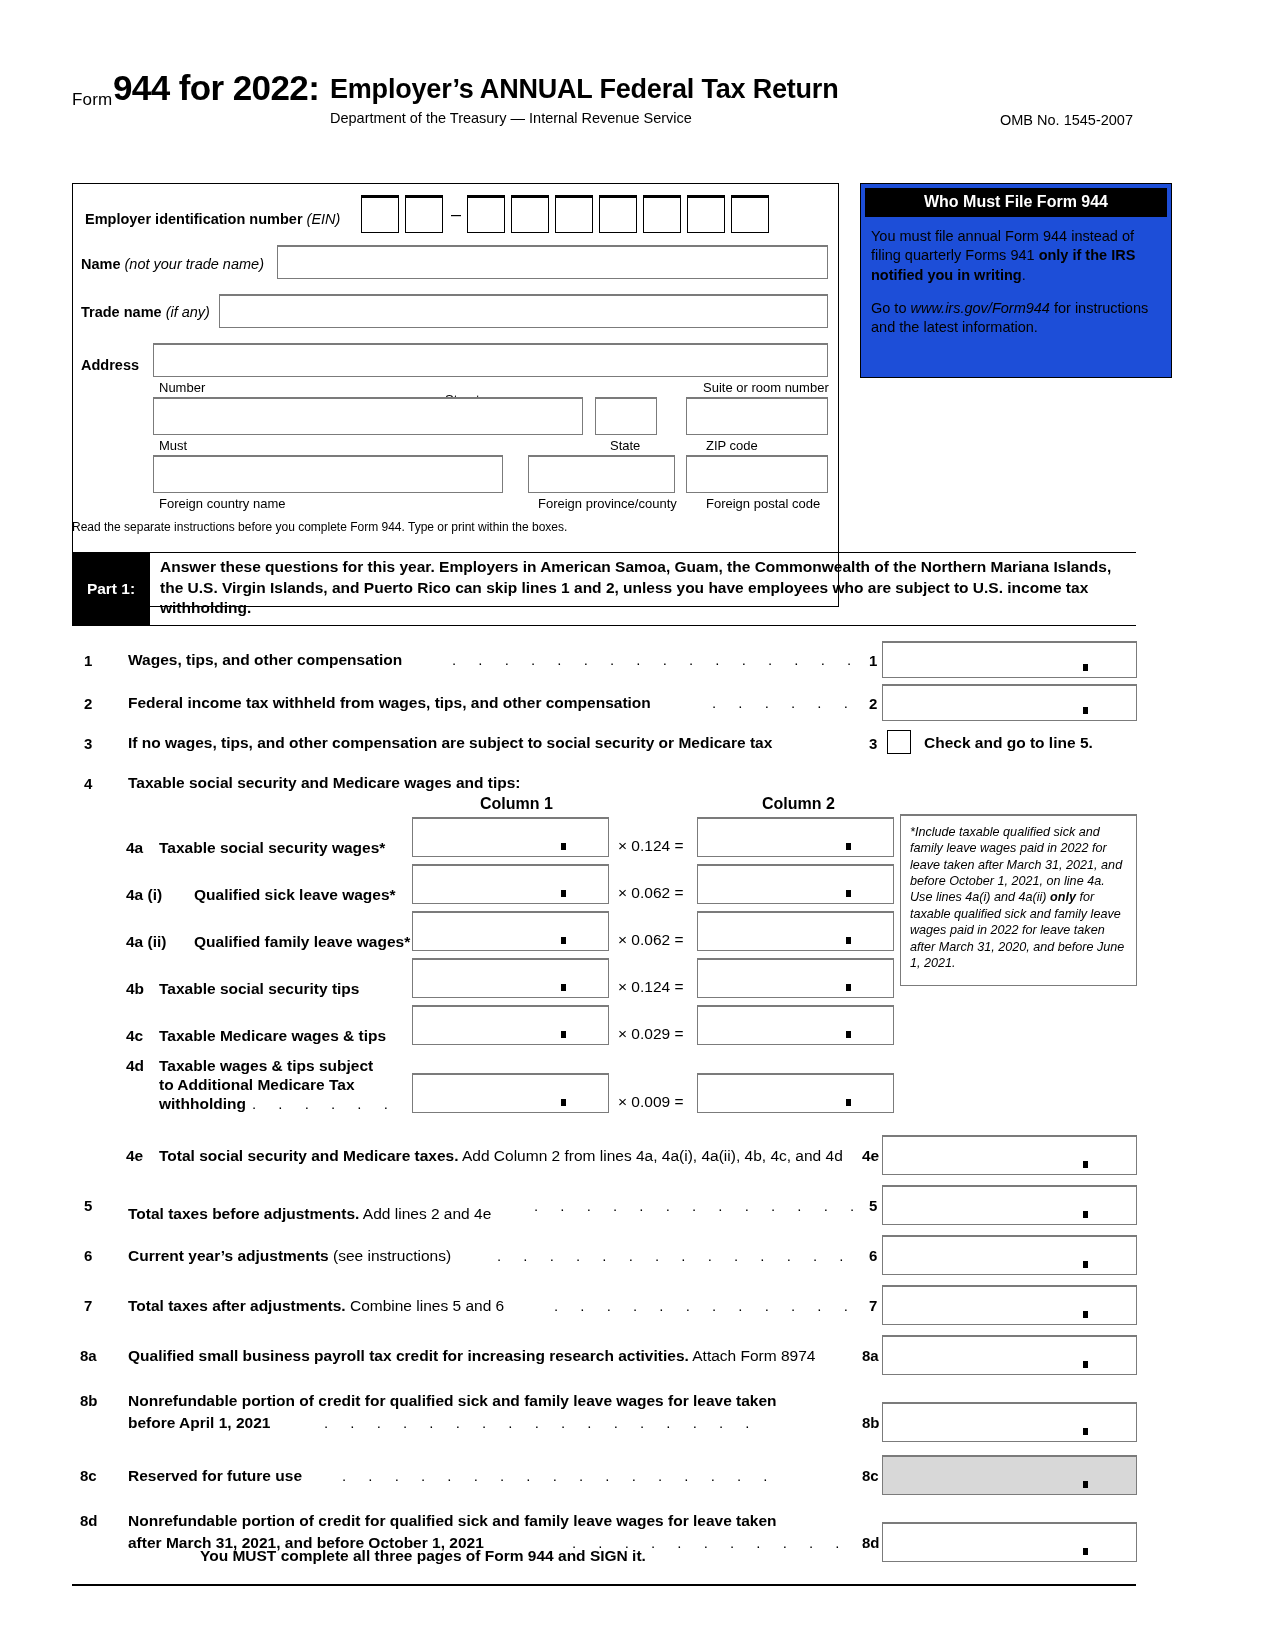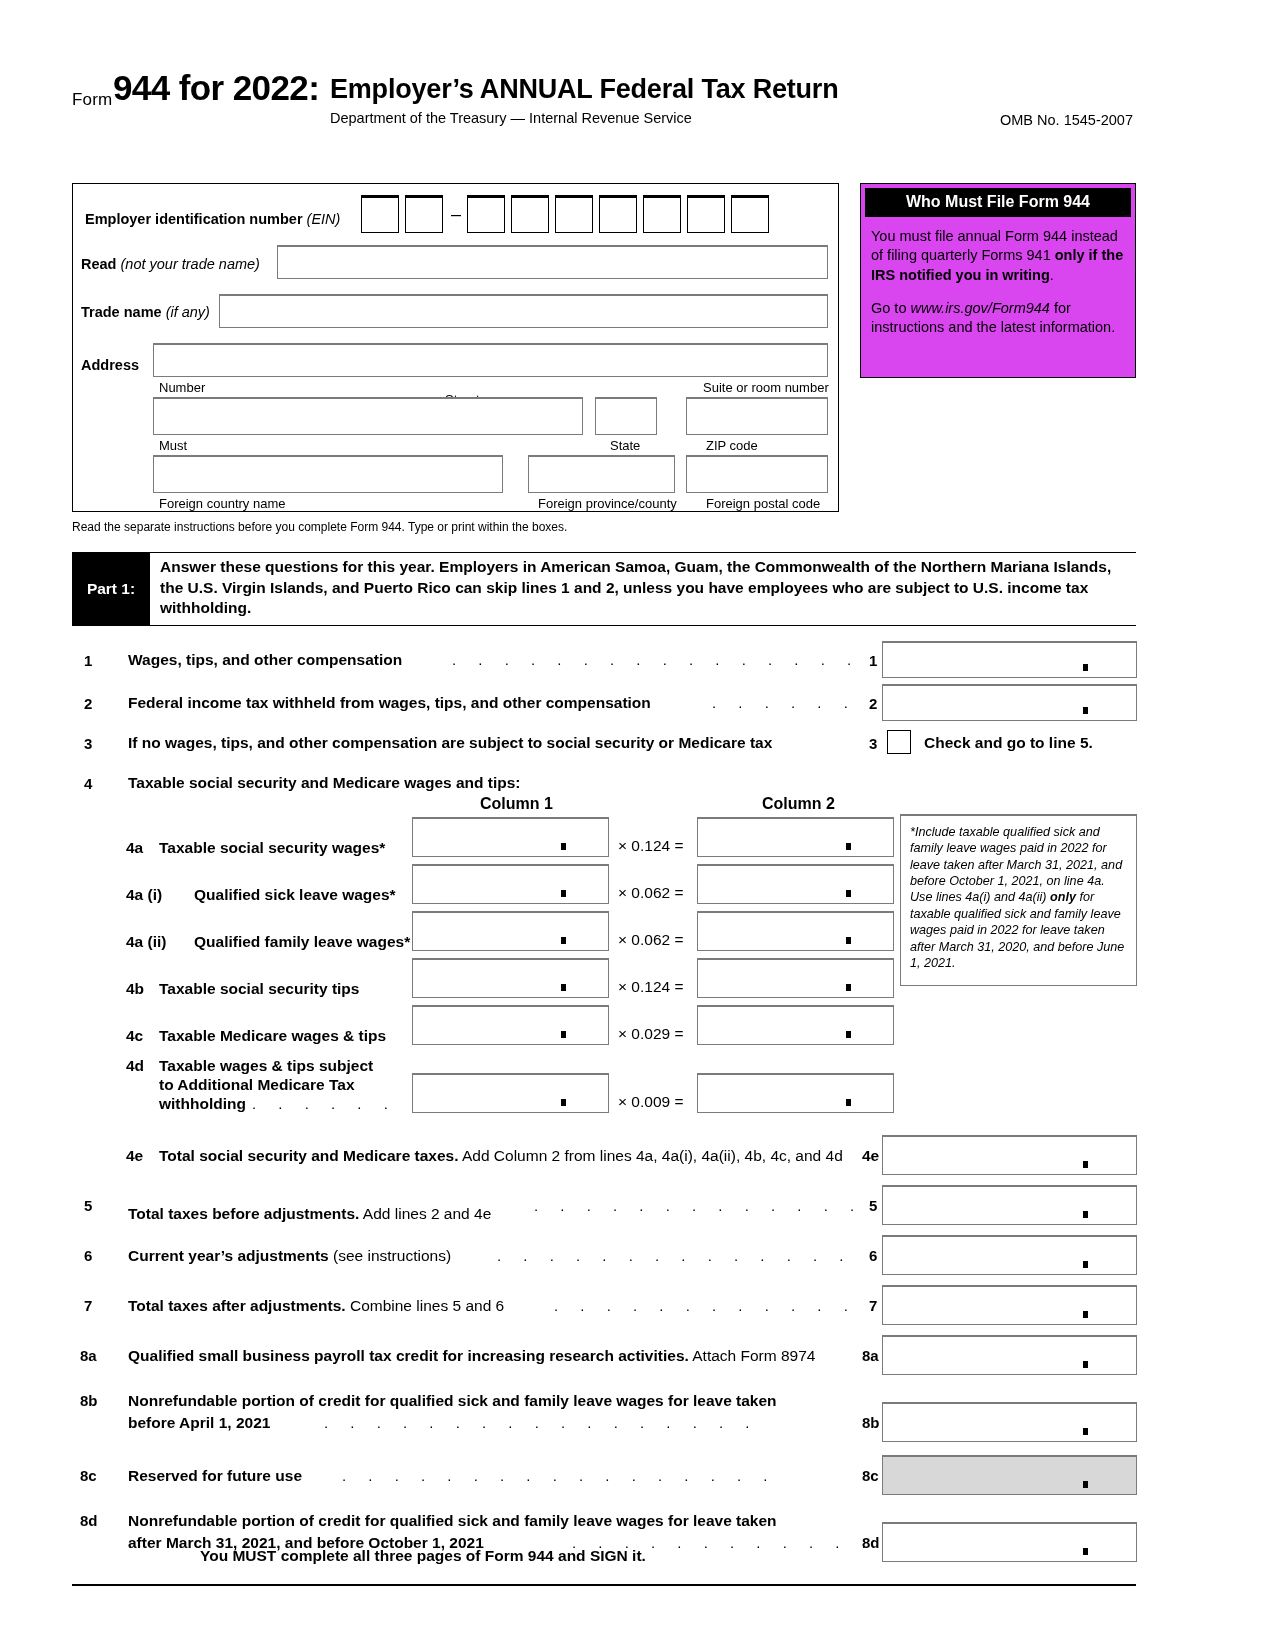--- a/index.html
+++ b/index.html
@@ -33,21 +33,21 @@
     font-size: 14.5px;
   }
   .omb {
     position: absolute; left: 1000px; top: 60px;
     font-size: 14.5px;
   }
 
   
   .entity-box {
     position: absolute; left: 72px; top: 131px;
-    width: 767px; height: 329px;
+    width: 767px; height: 424px;
     border: 1.5px solid #000;
   }
   .lbl { font-size: 14.5px; font-weight: bold; }
   .lbl i { font-weight: normal; font-style: italic; }
 
   .ein-label { position: absolute; left: 12px; top: 27px; }
   .ein-boxes { position: absolute; left: 288px; top: 11px; display: flex; align-items: center; }
   .ein-cell {
     width: 38px; height: 38px;
     border: 1px solid #000;
@@ -84,23 +84,23 @@
   .f-fcountry { left: 80px;  top: 271px; width: 350px; height: 38px; }
   .f-fprov    { left: 455px; top: 271px; width: 147px; height: 38px; }
   .f-fpostal  { left: 613px; top: 271px; width: 142px; height: 38px; }
   .s-fcountry { left: 86px;  top: 312px; }
   .s-fprov    { left: 465px; top: 312px; }
   .s-fpostal  { left: 633px; top: 312px; }
 
   
   .who-box {
     position: absolute; left: 860px; top: 131px;
-    width: 276px; height: 195px;
+    width: 312px; height: 195px;
     border: 1.5px solid #000;
-    background: #d946ef;
+    background: #1d4ed8;
   }
   .who-hdr {
     background: #000; color: #fff;
     font-size: 16px; font-weight: bold;
     text-align: center; padding: 5px 0 6px;
     margin: 4px 4px 0 4px;
   }
   .who-p {
     font-size: 14.5px; line-height: 1.33;
     margin: 10px 10px 0 10px;
@@ -221,21 +221,21 @@
       <div class="ein-cell"></div>
       <div class="ein-cell"></div>
       <div class="ein-cell"></div>
       <div class="ein-cell"></div>
       <div class="ein-cell"></div>
       <div class="ein-cell"></div>
       <div class="ein-cell"></div>
     </div>
 
     <div class="lbl name-label">
-      <span>Read</span>
+      <span>Name</span>
       <i>(not your trade name)</i>
     </div>
     <div class="fld f-name"></div>
 
     <div class="lbl trade-label">
       <span>Trade name</span>
       <i>(if any)</i>
     </div>
     <div class="fld f-trade"></div>
 

